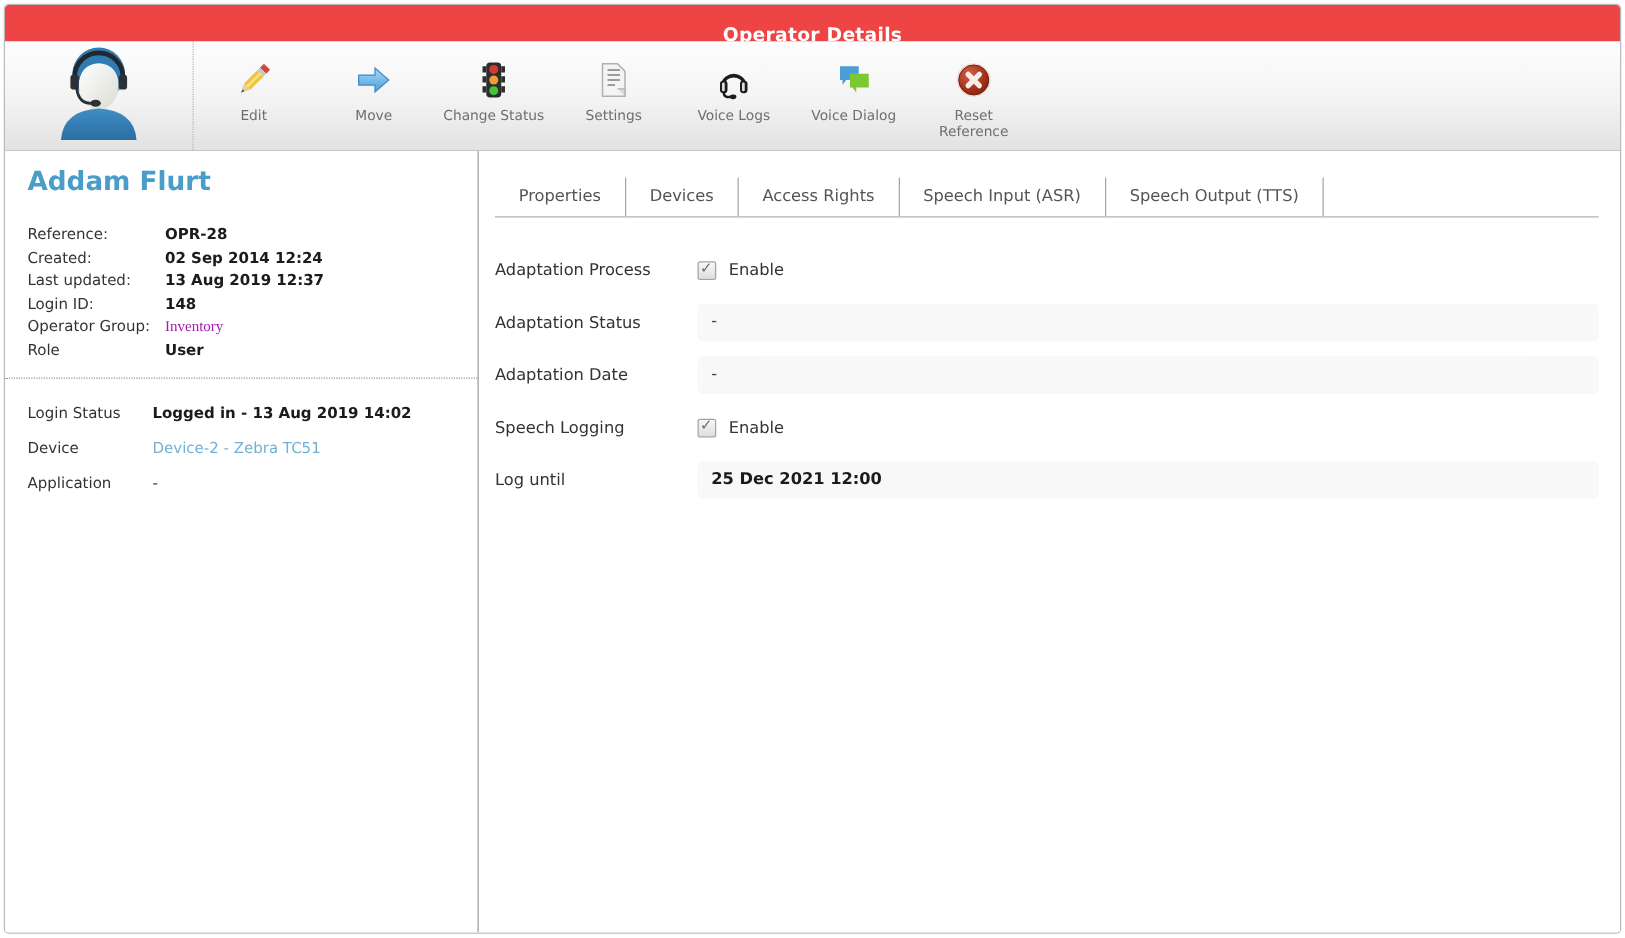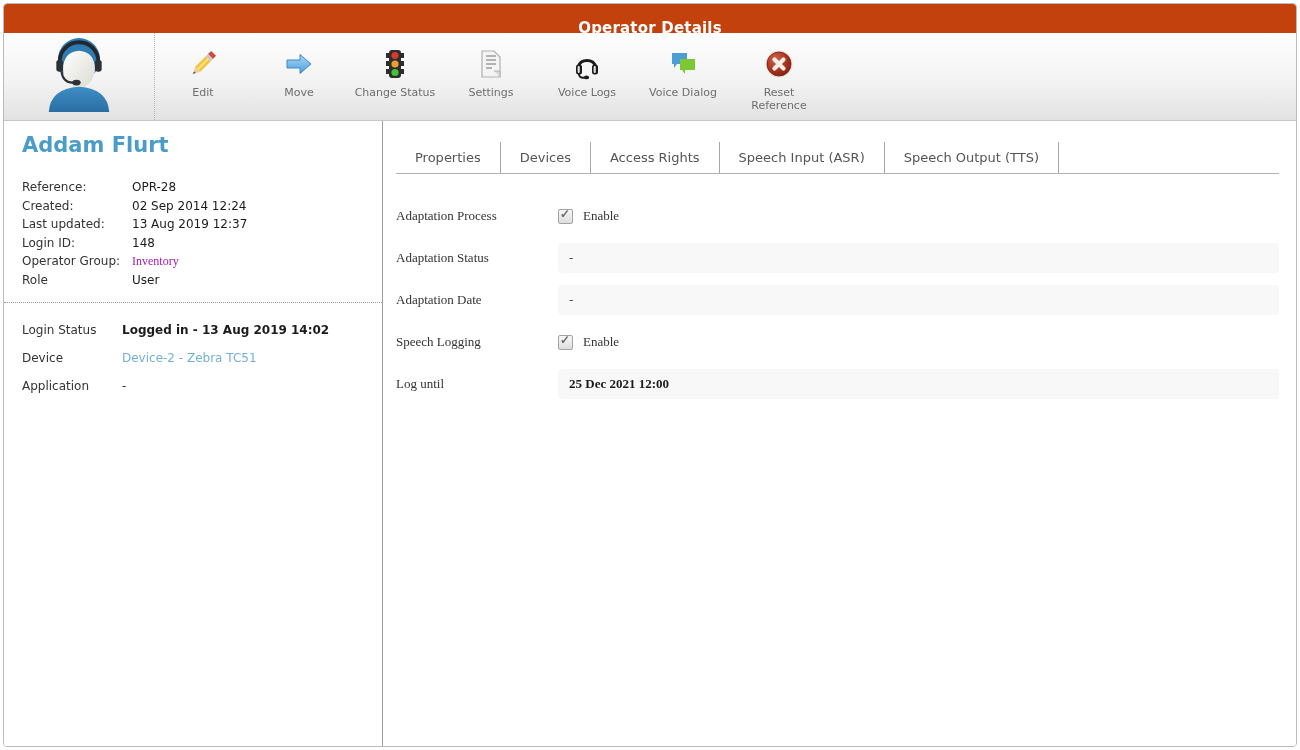--- a/index.html
+++ b/index.html
@@ -1,50 +1,50 @@
 <!DOCTYPE html>
 <html><head>
 <meta charset="utf-8">
 <style>
   html,body{margin:0;padding:0;background:#fff;}
   body{width:1300px;height:750px;font-family:"DejaVu Sans","Liberation Sans",sans-serif;color:#333;position:relative;}
   .app{position:absolute;left:3px;top:3px;width:1292px;height:742px;border:1px solid #b9bcbe;border-radius:4px;background:#fff;overflow:hidden;}
   
-  .titlebar{position:absolute;left:0;top:0;right:0;height:47px;background:#c2410c;border-radius:3px 3px 0 0;display:flex;align-items:center;justify-content:center;}
+  .titlebar{position:absolute;left:0;top:0;right:0;height:47px;background:#ef4444;border-radius:3px 3px 0 0;display:flex;align-items:center;justify-content:center;}
   .titlebar .title{color:#fff;font-size:15px;font-weight:bold;letter-spacing:.2px;}
   
   .toolbar{position:absolute;left:0;top:29px;right:0;height:87px;background:linear-gradient(#fefefe,#f3f3f3 55%,#e2e2e2);border-bottom:1px solid #c6c6c6;display:flex;}
   .tb-avatar{width:150px;display:flex;align-items:center;justify-content:center;}
   .tb-buttons{display:flex;border-left:1px dotted #b5b5b5;align-items:stretch;}
   .tb-btn{width:96px;display:flex;flex-direction:column;align-items:center;padding-top:13px;cursor:pointer;}
   .tb-btn .ico{height:36px;display:flex;align-items:center;justify-content:center;}
   .tb-btn .lbl{margin-top:4px;font-size:11px;color:#6e6e6e;text-align:center;line-height:13px;max-width:88px;}
   
   .content{position:absolute;left:0;top:117px;right:0;bottom:0;display:flex;background:#fff;}
   .sidebar{width:379px;border-right:1px solid #9d9d9d;padding:12px 0 0 18px;box-sizing:border-box;}
   .main{flex:1;padding:21px 17px 0 13px;box-sizing:border-box;}
   
   .op-name{font-size:21px;font-weight:bold;color:#4a9cc9;margin:0 0 24px 0;}
   .inforow{display:flex;font-size:12px;margin-bottom:6px;line-height:12.5px;}
   .inforow .l{width:110px;color:#333;flex-shrink:0;}
-  .inforow .v{font-weight:normal;color:#1b1b1b;}
+  .inforow .v{font-weight:bold;color:#1b1b1b;}
   .inforow .v.link{font-weight:normal;color:#a21caf;cursor:pointer;font-family:Liberation Serif, serif;}
   .dotted-div{border-top:1px dotted #999;margin:16px 0 21px -18px;}
   .sessrow{display:flex;font-size:12px;margin-bottom:15px;line-height:13px;}
   .sessrow .l{width:100px;color:#333;flex-shrink:0;}
   .sessrow .v{font-weight:bold;color:#1b1b1b;}
   .sessrow .v.link{font-weight:normal;color:#72b1d4;cursor:pointer;text-align:center;}
   .sessrow .v.plain{font-weight:normal;color:#333;}
   
   .tabbar{display:flex;border-bottom:1px solid #b2b2b2;height:31px;align-items:stretch;}
   .tab{font-size:13px;color:#555;padding:0 19px;display:flex;align-items:center;border-right:1px solid #a8a8a8;cursor:pointer;white-space:nowrap;}
   .tab.active{color:#2e7fab;}
   
   .form{margin-top:27px;}
-  .frow{display:flex;align-items:center;margin-bottom:12px;min-height:30px;font-family:Liberation Serif, serif;}
+  .frow{display:flex;align-items:center;margin-bottom:12px;min-height:30px;}
   .frow .flabel{width:162px;font-size:13px;color:#333;flex-shrink:0;}
   .ffield{flex:1;background:#f8f8f8;border-radius:4px;height:30px;line-height:30px;padding:0 11px;font-size:13px;color:#444;}
   .ffield.bold{font-weight:bold;color:#1b1b1b;}
   .cbwrap{display:flex;align-items:center;}
   .cb{width:13px;height:13px;border:1px solid #a3a3a3;border-radius:2px;background:linear-gradient(#f7f7f7,#dedede);position:relative;display:inline-block;}
   .cb .tick{position:absolute;left:1px;top:-3px;font-size:12px;color:#6b6b6b;font-weight:bold;}
   .cbtext{margin-left:10px;font-size:13px;color:#333;}
 </style>
 </head>
 <body>

